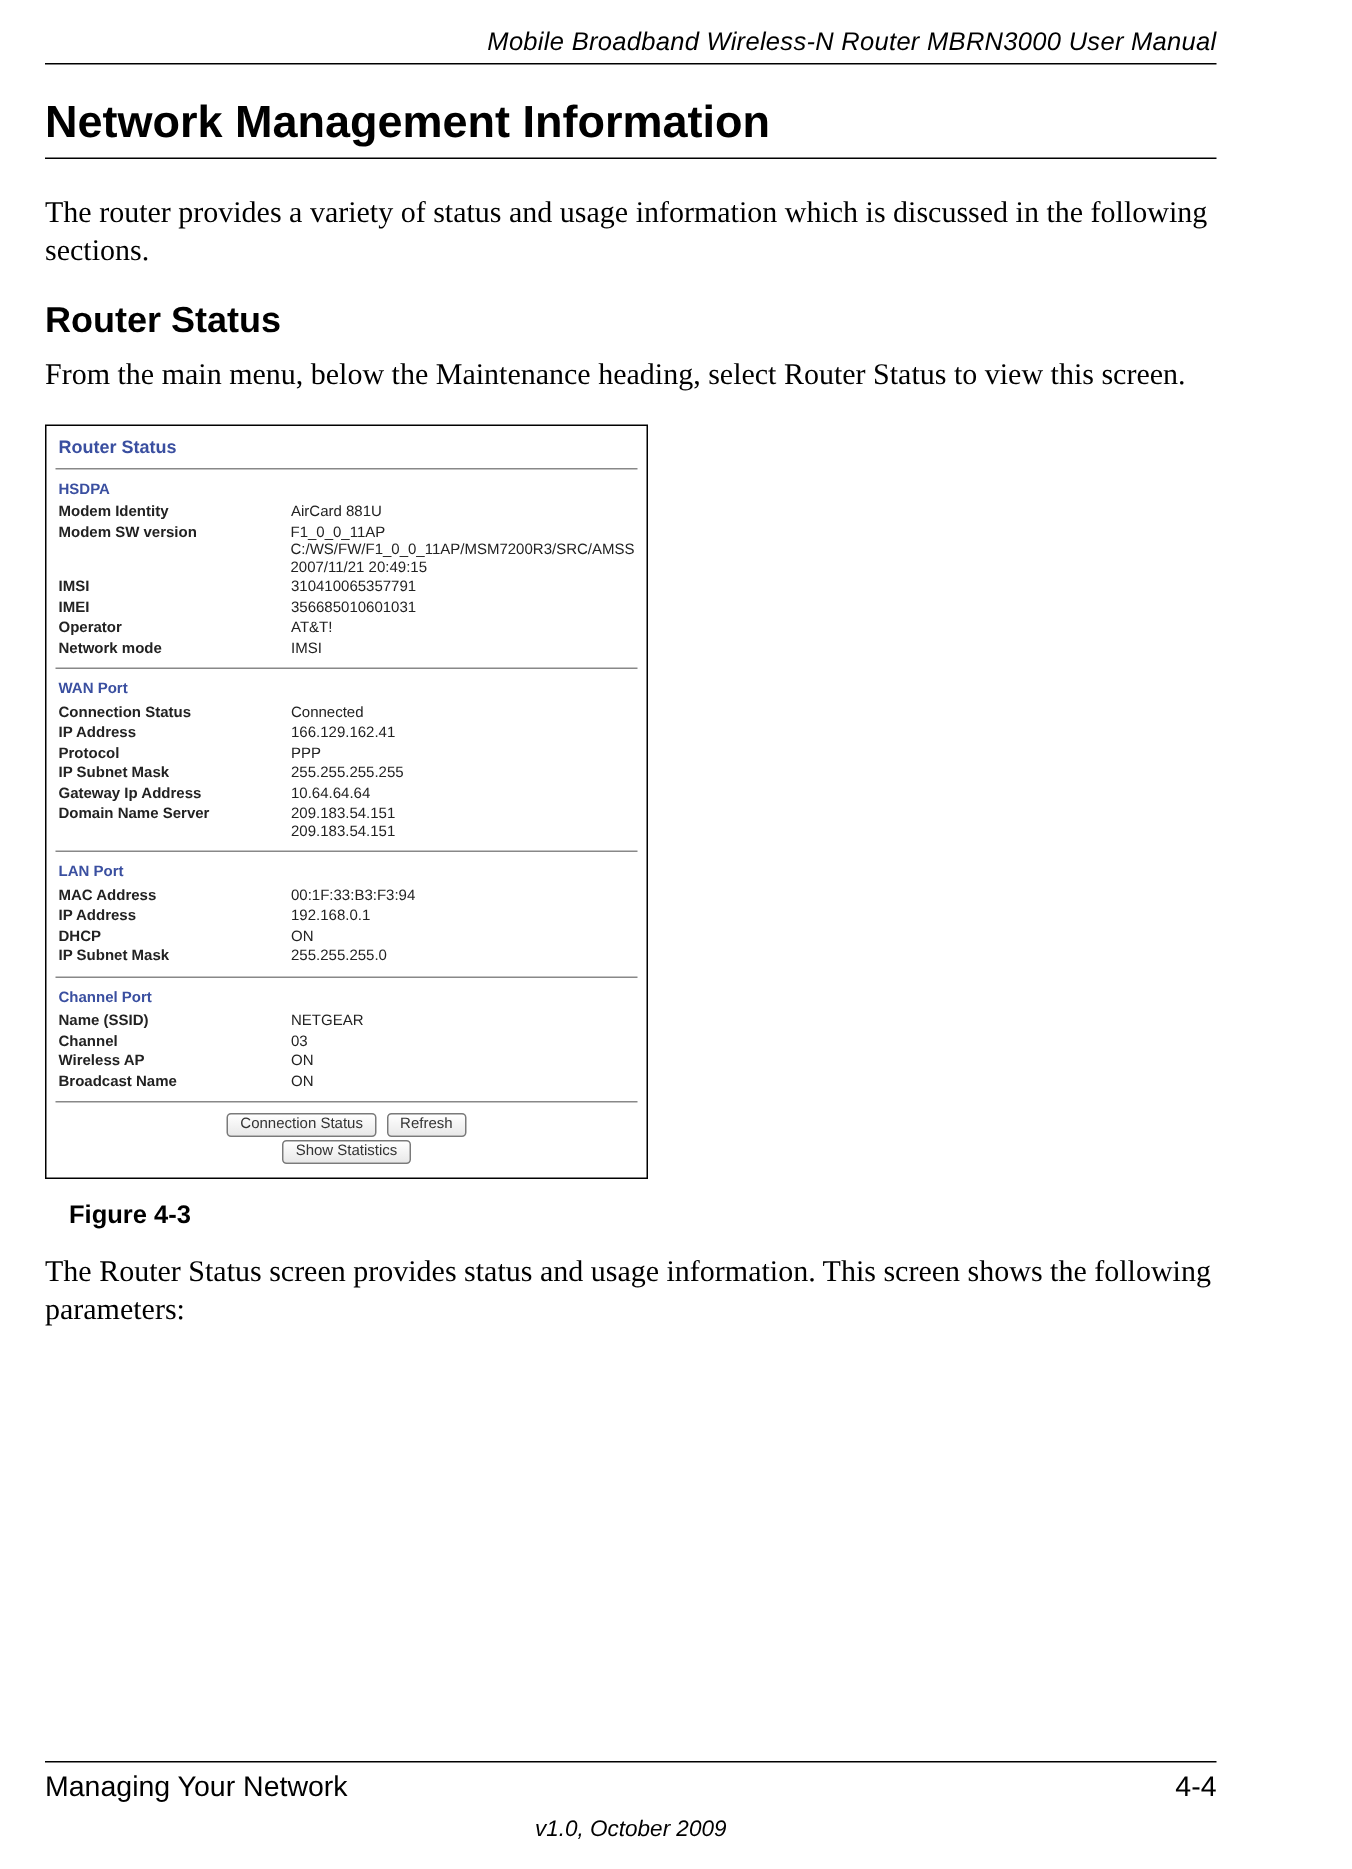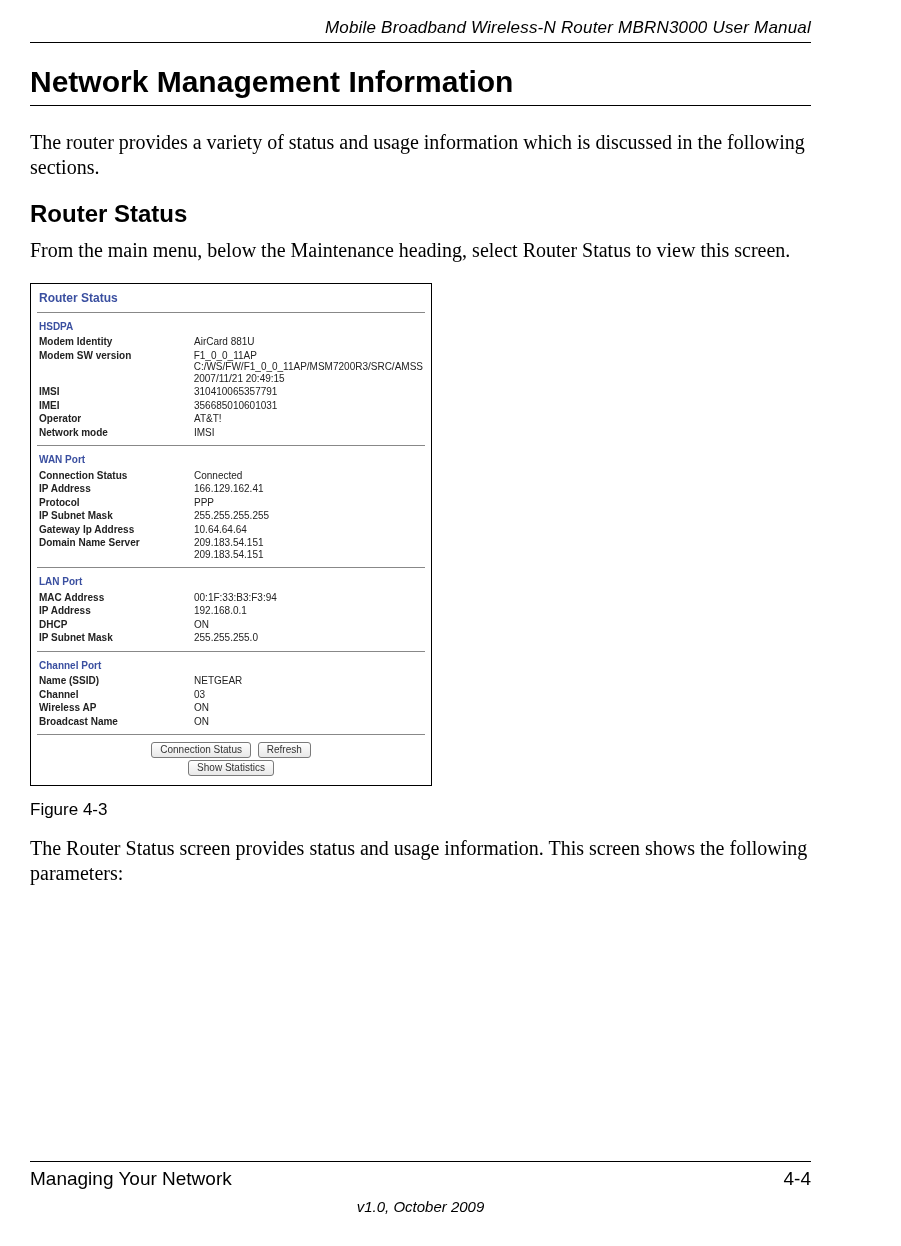--- a/index.html
+++ b/index.html
@@ -105,30 +105,30 @@
     padding: 0px 8px;
     font-size: 10px;
     margin: 1px 2px;
     color: #333;
     line-height: 14px;
     height: 14px;
   }
 
   .figcap {
     font-family: Arial, Helvetica, sans-serif;
-    font-weight: normal;
+    font-weight: bold;
     font-size: 17px;
-    margin: 14px 0 16px 0;
+    margin: 14px 0 16px 16px;
   }
 
   .footer {
     position: absolute;
     left: 30px;
     right: 30px;
-    bottom: 31px;
+    bottom: 18px;
   }
   .footer hr {
     border: none;
     border-top: 1.5px solid #000;
     margin: 0 0 6px 0;
   }
   .footer-row {
     display: flex;
     justify-content: space-between;
     font-family: Arial, Helvetica, sans-serif;

